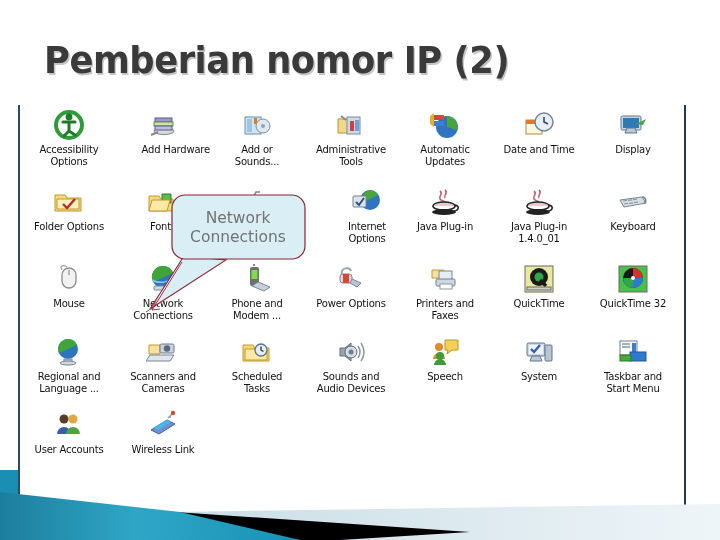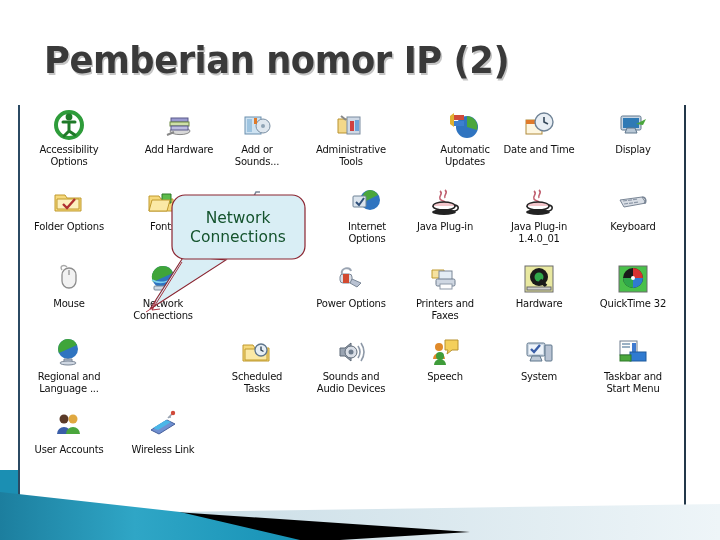--- a/index.html
+++ b/index.html
@@ -56,21 +56,21 @@
     letter-spacing:-0.2px;
   }
 
   
   #callout-wrap{position:absolute;left:140px;top:190px;width:180px;height:125px;}
   #callout-svg{position:absolute;left:0;top:0;}
   #callout-text{
     position:absolute;left:34px;top:12px;width:128px;height:52px;
     display:flex;flex-direction:column;align-items:center;justify-content:center;
     font-family:"DejaVu Sans", sans-serif;
-    font-size:15.5px;line-height:19px;color:#14532d;
+    font-size:15.5px;line-height:19px;color:#737373;
     text-align:center;pointer-events:none;
   }
   #callout-text span{display:block;}
 
   
   #bottom-deco{position:absolute;left:0;bottom:0;width:720px;height:70px;}
 </style>
 </head>
 <body>
 
@@ -87,21 +87,21 @@
         <div class="cp-icon">
           <svg viewBox="0 0 34 34" xmlns="http://www.w3.org/2000/svg">
             <circle cx="17" cy="17" r="13" fill="none" stroke="#2e9c3a" stroke-width="4"></circle>
             <circle cx="17" cy="9" r="3.4" fill="#1f7a28"></circle>
             <path d="M11 14 L23 14 M17 14 L17 23 M17 23 L12 28 M17 23 L23 27" stroke="#1f7a28" stroke-width="3" fill="none" stroke-linecap="round"></path>
           </svg>
         </div>
         <div class="cp-label">Accessibility
 Options</div>
       </div>
-      <div class="cp-item" style="left: 110px; top: 0px;">
+      <div class="cp-item" style="left: 94px; top: 0px; text-align: right;">
         <div class="cp-icon">
           <svg viewBox="0 0 34 34" xmlns="http://www.w3.org/2000/svg">
             <ellipse cx="18" cy="23" rx="10" ry="3.6" fill="#d8d8d8" stroke="#888"></ellipse>
             <rect x="9" y="10" width="17" height="4" fill="#9a9ad0" stroke="#5a5a8a"></rect>
             <rect x="8" y="14" width="19" height="4" fill="#cfe0a8" stroke="#6f8a45"></rect>
             <rect x="9" y="18" width="17" height="4" fill="#bdbde0" stroke="#5a5a8a"></rect>
             <path d="M5 27 l7-3" stroke="#888" stroke-width="2"></path>
           </svg>
         </div>
         <div class="cp-label">Add Hardware</div>
@@ -125,21 +125,21 @@
             <path d="M4 11 h12 v14 h-12 z" fill="#f3d88a" stroke="#b9922f"></path>
             <rect x="13" y="9" width="13" height="17" fill="#cfd9e6" stroke="#7a8ba0"></rect>
             <rect x="16" y="13" width="4" height="10" fill="#d04040"></rect>
             <rect x="21" y="12" width="4" height="11" fill="#6fa3d8"></rect>
             <path d="M7 8 l5 4" stroke="#888" stroke-width="2"></path>
           </svg>
         </div>
         <div class="cp-label">Administrative
 Tools</div>
       </div>
-      <div class="cp-item" style="left: 396px; top: 0px;">
+      <div class="cp-item" style="left: 376px; top: 0px;">
         <div class="cp-icon">
           <svg viewBox="0 0 34 34" xmlns="http://www.w3.org/2000/svg">
             <circle cx="19" cy="19" r="11" fill="#2f74c0"></circle>
             <path d="M19 8 a11 11 0 0 1 10 14 L19 19 Z" fill="#4aa63c"></path>
             <path d="M6 7 l10 0 0 5 -10 0 z" fill="#d04a3a"></path>
             <path d="M6 13 l10 0 0 5 -10 0 z" fill="#3c7fd0"></path>
             <path d="M2 8 l4 -3 0 14 -4 -3 z" fill="#e0b030"></path>
           </svg>
         </div>
         <div class="cp-label">Automatic
@@ -265,20 +265,32 @@
           <svg viewBox="0 0 34 34" xmlns="http://www.w3.org/2000/svg">
             <circle cx="17" cy="15" r="11" fill="#2f74c0"></circle>
             <path d="M17 4 a11 11 0 0 1 10 7 l-20 9 a11 11 0 0 1 10 -16" fill="#3fa53a"></path>
             <path d="M6 18 q11 6 22 -3" stroke="#7fd0f0" stroke-width="1.6" fill="none"></path>
             <rect x="8" y="24" width="18" height="4" rx="1" fill="#cfd9e4" stroke="#78899a"></rect>
           </svg>
         </div>
         <div class="cp-label">Network
 Connections</div>
       </div>
+      <div class="cp-item" style="left: 188px; top: 154px;">
+        <div class="cp-icon">
+          <svg viewBox="0 0 34 34" xmlns="http://www.w3.org/2000/svg">
+            <rect x="10" y="5" width="9" height="19" rx="2" fill="#6f6f6f"></rect>
+            <rect x="11.5" y="8" width="6" height="9" fill="#7ddc4a"></rect>
+            <path d="M14 4 v-2" stroke="#555" stroke-width="1.4"></path>
+            <path d="M18 20 l12 5 -6 4 -12 -5 z" fill="#c9cfdd" stroke="#7a8696"></path>
+          </svg>
+        </div>
+        <div class="cp-label">Phone and
+Modem ...</div>
+      </div>
       <div class="cp-item" style="left: 282px; top: 154px;">
         <div class="cp-icon">
           <svg viewBox="0 0 34 34" xmlns="http://www.w3.org/2000/svg">
             <rect x="6" y="12" width="12" height="9" rx="3" fill="#d8dde6" stroke="#7a8696"></rect>
             <rect x="9" y="12" width="6" height="9" fill="#d24a30"></rect>
             <path d="M8 12 c-2 -6 8 -8 9 -3" stroke="#9aa4b2" stroke-width="2" fill="none"></path>
             <path d="M18 17 l9 4 -4 4 -7 -4 z" fill="#b9c2d2" stroke="#7a8696"></path>
           </svg>
         </div>
         <div class="cp-label">Power Options</div>
@@ -299,21 +311,21 @@
         <div class="cp-icon">
           <svg viewBox="0 0 34 34" xmlns="http://www.w3.org/2000/svg">
             <rect x="3" y="4" width="28" height="26" fill="#e8e8a0"></rect>
             <rect x="3" y="4" width="28" height="26" fill="none" stroke="#6a6a6a"></rect>
             <circle cx="17" cy="15" r="9" fill="#1a1a1a"></circle>
             <circle cx="17" cy="15" r="4.5" fill="#2fa84a"></circle>
             <path d="M18 18 l6 6" stroke="#1a1a1a" stroke-width="3.5"></path>
             <rect x="5" y="25" width="24" height="3" fill="#cfcfcf" stroke="#6a6a6a"></rect>
           </svg>
         </div>
-        <div class="cp-label">Hardware</div>
+        <div class="cp-label">QuickTime</div>
       </div>
       <div class="cp-item" style="left: 564px; top: 154px;">
         <div class="cp-icon">
           <svg viewBox="0 0 34 34" xmlns="http://www.w3.org/2000/svg">
             <rect x="3" y="4" width="28" height="26" fill="#49c04a"></rect>
             <rect x="3" y="4" width="28" height="26" fill="none" stroke="#6a6a6a"></rect>
             <circle cx="17" cy="16" r="10" fill="#1a1a1a"></circle>
             <path d="M17 16 L17 6 A10 10 0 0 1 27 16 Z" fill="#d83030"></path>
             <path d="M17 16 L27 16 A10 10 0 0 1 17 26 Z" fill="#2f7ad0"></path>
             <path d="M17 16 L17 26 A10 10 0 0 1 7 16 Z" fill="#2fa84a"></path>
@@ -326,20 +338,32 @@
         <div class="cp-icon">
           <svg viewBox="0 0 34 34" xmlns="http://www.w3.org/2000/svg">
             <circle cx="16" cy="14" r="10" fill="#2f74c0"></circle>
             <path d="M16 4 a10 10 0 0 1 9 6 l-18 8 a10 10 0 0 1 9 -14" fill="#3fa53a"></path>
             <path d="M12 24 h8 v3 h-8 z" fill="#b9c2d2" stroke="#7a8696"></path>
             <ellipse cx="16" cy="28" rx="8" ry="2" fill="#cfd7e2" stroke="#7a8696"></ellipse>
           </svg>
         </div>
         <div class="cp-label">Regional and
 Language ...</div>
+      </div>
+      <div class="cp-item" style="left: 94px; top: 227px;">
+        <div class="cp-icon">
+          <svg viewBox="0 0 34 34" xmlns="http://www.w3.org/2000/svg">
+            <path d="M3 10 h11 v9 h-11 z" fill="#f6e2a0" stroke="#c09a2e"></path>
+            <rect x="14" y="9" width="14" height="9" rx="1.5" fill="#c9d2de" stroke="#6f7d8e"></rect>
+            <circle cx="21" cy="13.5" r="3.2" fill="#5a6a7a"></circle>
+            <path d="M4 20 l24 0 -4 6 -24 0 z" fill="#dfe6ee" stroke="#7a8696"></path>
+          </svg>
+        </div>
+        <div class="cp-label">Scanners and
+Cameras</div>
       </div>
       <div class="cp-item" style="left: 188px; top: 227px;">
         <div class="cp-icon">
           <svg viewBox="0 0 34 34" xmlns="http://www.w3.org/2000/svg">
             <path d="M3 10 h10 l2 3 h14 v13 h-26 z" fill="#f6d97c" stroke="#c09a2e"></path>
             <path d="M5 14 h22 v11 h-22 z" fill="#fbe9a6" stroke="#c09a2e"></path>
             <circle cx="21" cy="15" r="6" fill="#e6eef5" stroke="#5f768c" stroke-width="1.3"></circle>
             <path d="M21 11.5 v3.5 l2.5 1.5" stroke="#33475a" stroke-width="1.4" fill="none"></path>
           </svg>
         </div>

